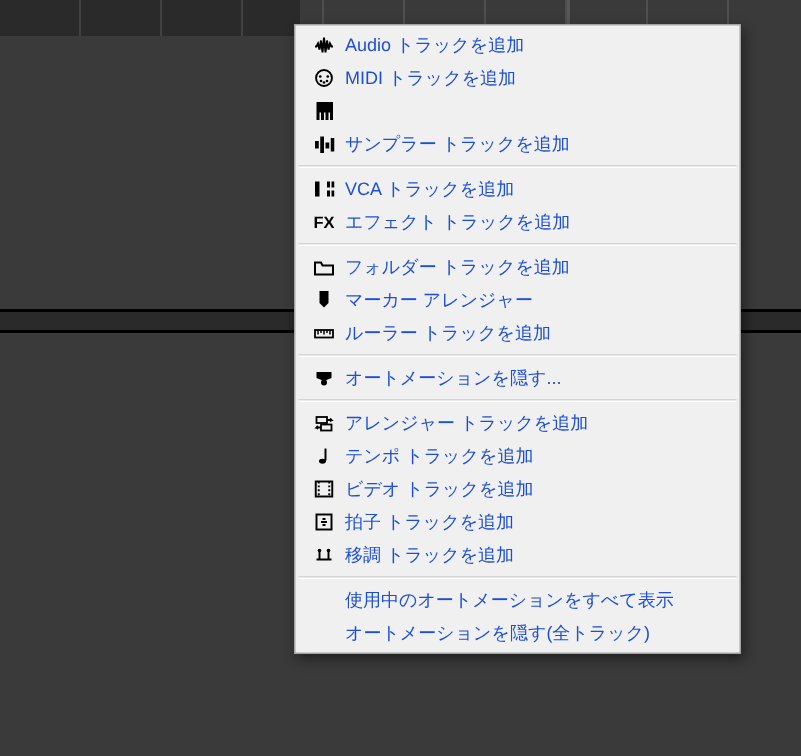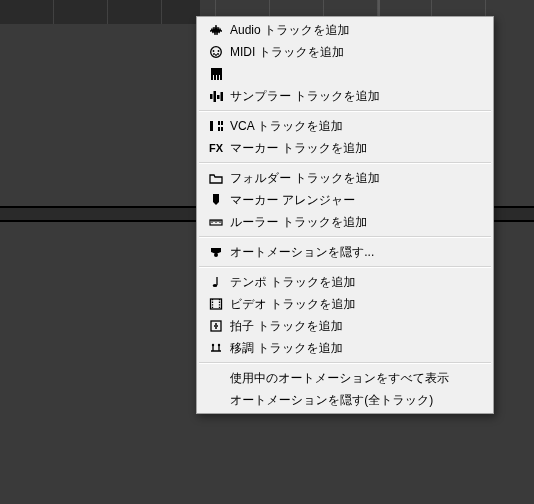--- a/index.html
+++ b/index.html
@@ -71,21 +71,21 @@
     background: #f0f0f0;
     border: 1px solid #a3a3a3;
     box-shadow: 2px 3px 8px rgba(0,0,0,0.45);
     padding: 2px 1px;
   }
   .item {
     display: flex;
     align-items: center;
     height: 22px;
     padding: 0 8px 0 6px;
-    color: #000000;
+    color: #1d4ed8;
     white-space: nowrap;
     cursor: default;
   }
   .item.highlight {
     background: #91c9f7;
   }
   .icon {
     flex: 0 0 24px;
     width: 24px;
     height: 22px;
@@ -156,21 +156,21 @@
         </svg>
       </span>
       <span class="label">VCA トラックを追加</span>
     </div>
     <div class="item">
       <span class="icon">
         <svg width="14" height="14" viewBox="0 0 14 14">
           <use href="#i-fx"></use>
         </svg>
       </span>
-      <span class="label">マーカー トラックを追加</span>
+      <span class="label">エフェクト トラックを追加</span>
     </div>
     <div class="sep"></div>
     <div class="item">
       <span class="icon">
         <svg width="14" height="14" viewBox="0 0 14 14">
           <use href="#i-folder"></use>
         </svg>
       </span>
       <span class="label">フォルダー トラックを追加</span>
     </div>
@@ -193,20 +193,28 @@
     <div class="sep"></div>
     <div class="item">
       <span class="icon">
         <svg width="14" height="14" viewBox="0 0 14 14">
           <use href="#i-preset"></use>
         </svg>
       </span>
       <span class="label">オートメーションを隠す...</span>
     </div>
     <div class="sep"></div>
+    <div class="item">
+      <span class="icon">
+        <svg width="14" height="14" viewBox="0 0 14 14">
+          <use href="#i-arranger"></use>
+        </svg>
+      </span>
+      <span class="label">アレンジャー トラックを追加</span>
+    </div>
     <div class="item">
       <span class="icon">
         <svg width="14" height="14" viewBox="0 0 14 14">
           <use href="#i-tempo"></use>
         </svg>
       </span>
       <span class="label">テンポ トラックを追加</span>
     </div>
     <div class="item">
       <span class="icon">

